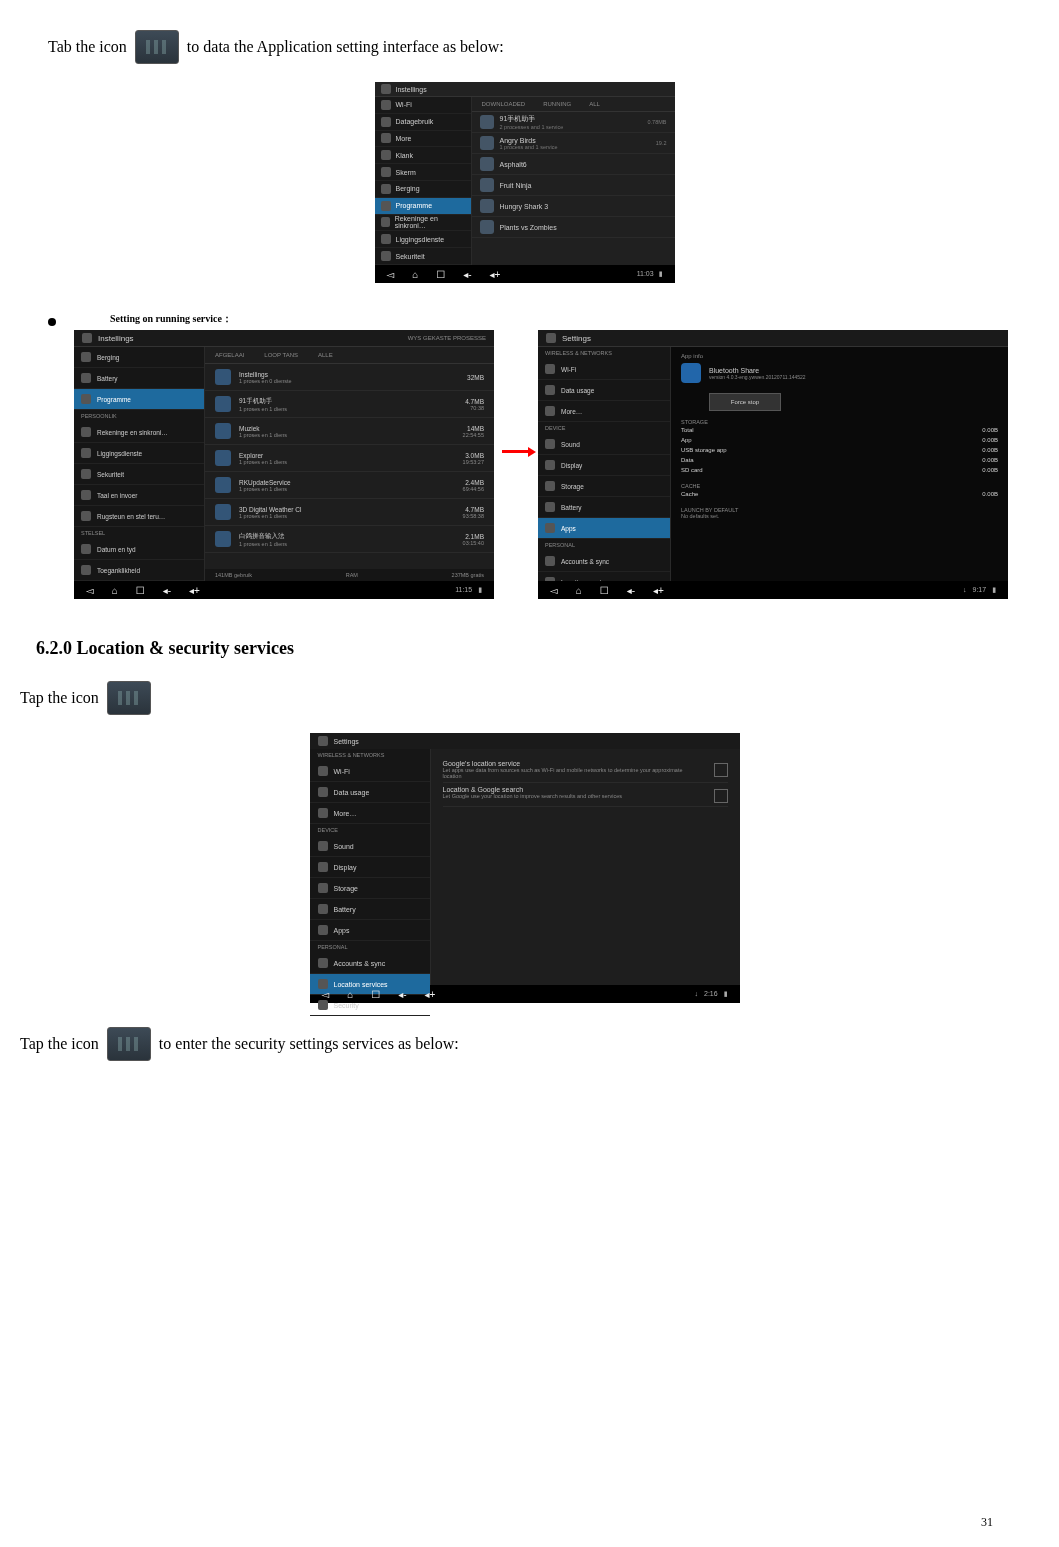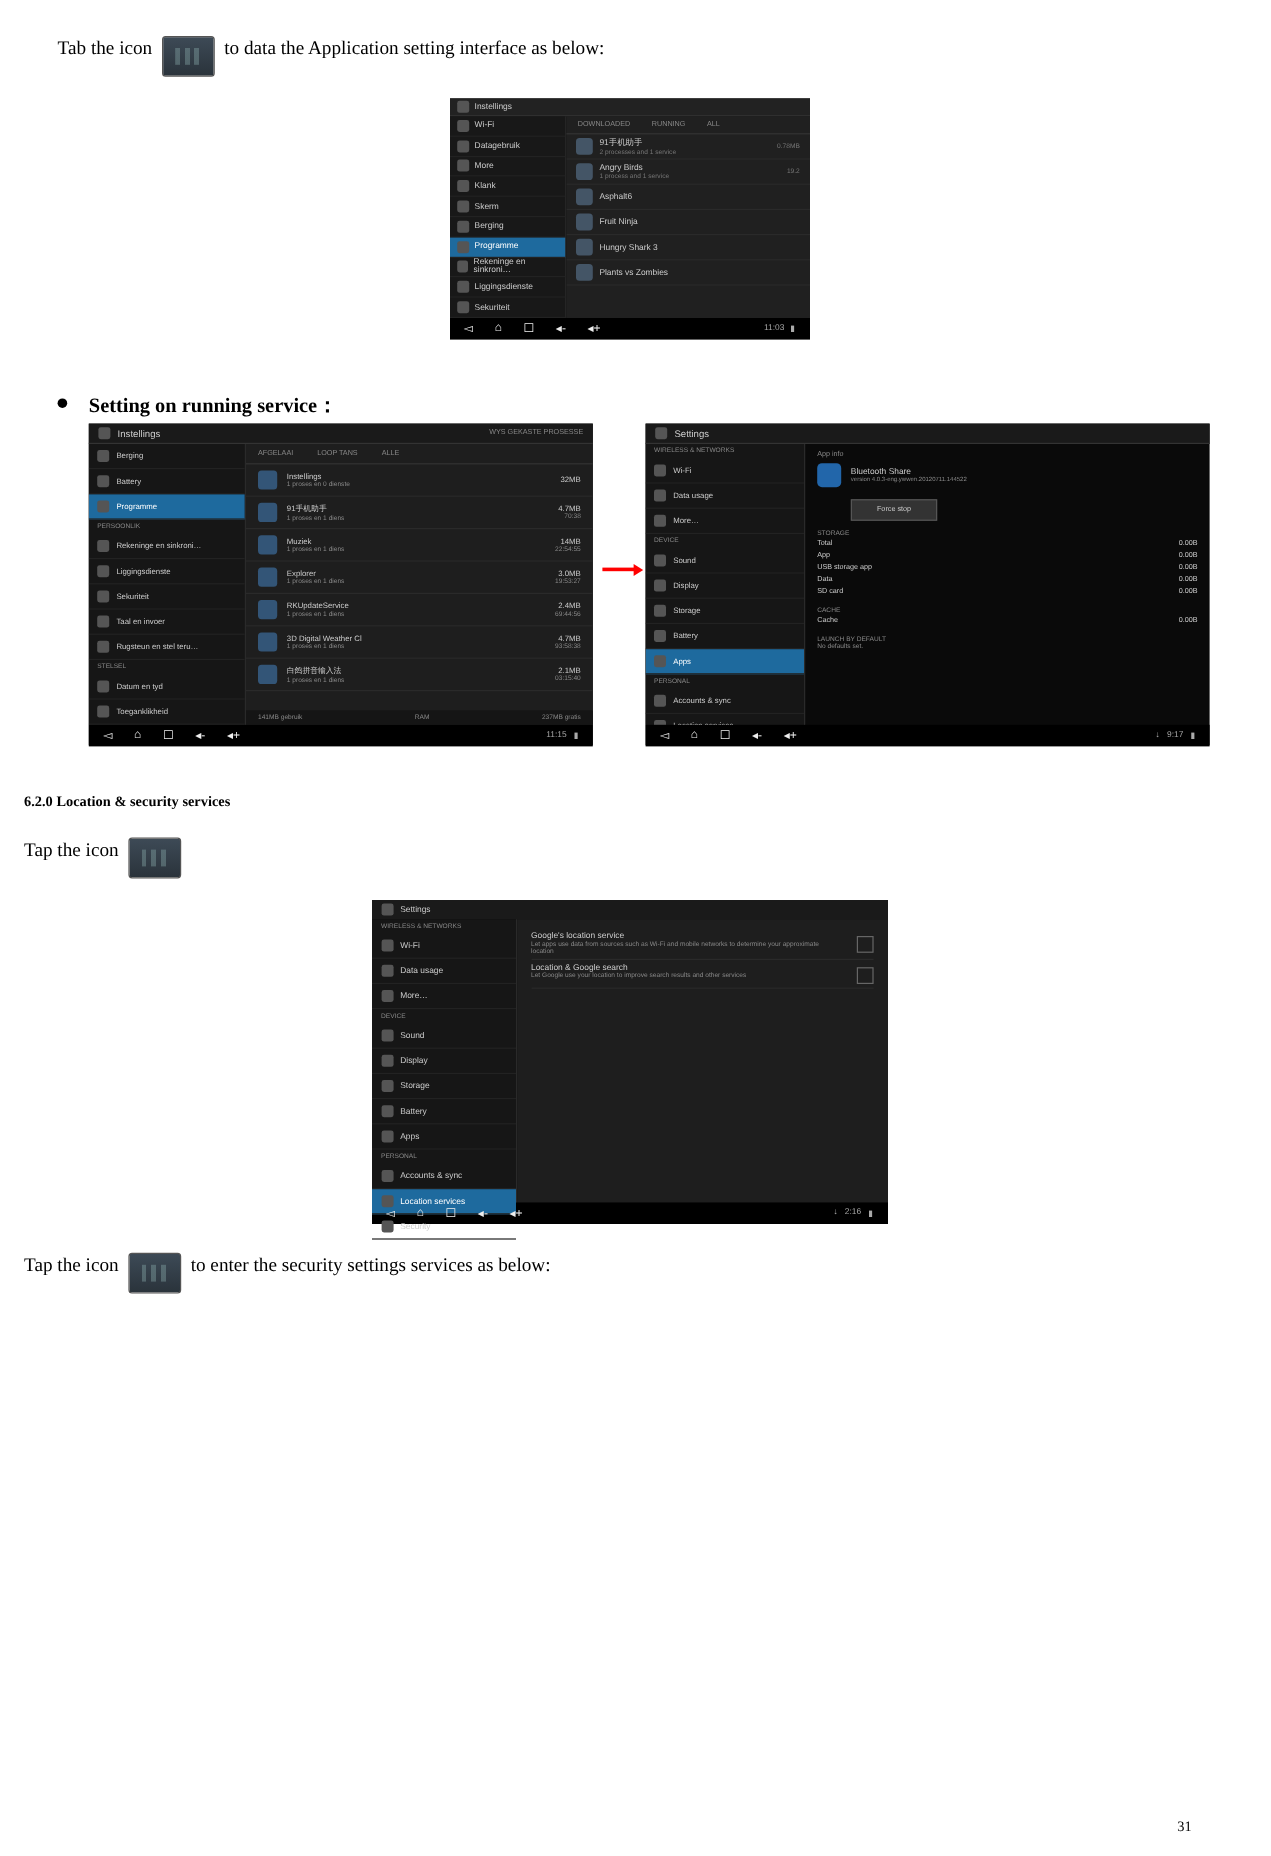--- a/index.html
+++ b/index.html
@@ -15,21 +15,21 @@
   .section-heading {
     font-size: 16px;
     margin: 0 0 18px 0;
   }
   .section-heading .num { font-weight: bold; }
   .section-heading .text { font-weight: normal; }
   .para {
     margin: 10px 0 18px 0;
     line-height: 1.4;
     display: flex;
-    align-items: flex-start;
+    align-items: center;
     flex-wrap: wrap;
   }
   .inline-icon {
     display: inline-block;
     width: 42px;
     height: 32px;
     background: linear-gradient(#3d4a56, #2a333b);
     border: 1px solid #555;
     border-radius: 3px;
     margin: 0 8px;
@@ -39,23 +39,24 @@
   .inline-icon::before {
     content: "";
     position: absolute;
     left: 10px; top: 9px;
     width: 22px; height: 14px;
     background: repeating-linear-gradient(90deg, #8aa 0 4px, transparent 4px 8px);
     opacity: .4;
   }
   .bullet-row {
     display: flex;
-    margin: 44px 0 4px 28px;
+    margin: 30px 0 4px 28px;
     font-weight: bold;
-    font-size: 17px;
+    font-size: 10px;
+    gap: 36px;
   }
   .bullet-dot {
     width: 8px; height: 8px; background:#000; border-radius:50%;
     margin: 6px 18px 0 0;
     flex: none;
   }
   .sub-text {
     margin: 2px 0 8px 54px;
     font-size: 16px;
   }
@@ -158,21 +159,21 @@
   .shotC .optrow{padding:3px 0;display:flex;justify-content:space-between;align-items:flex-start;border-bottom:1px solid #2a2a2a;}
   .shotC .optrow .oc{display:flex;flex-direction:column;}
   .shotC .optrow .sm{color:#888;font-size:5.5px;max-width:240px;}
   .shotC .chk{width:12px;height:12px;border:1px solid #666;margin-top:3px;}
   .shotC .bot{height:18px;background:#000;display:flex;align-items:center;padding:0 12px;justify-content:space-between;}
   .shotC .bot .li{display:flex;gap:18px;}
   .shotC .bot .ri{display:flex;gap:6px;font-size:7px;color:#aaa;}
   .shotC .bico{color:#eee;font-size:10px;}
 
   .subheading620 {
-    font-size: 12px; margin: 40px 0 22px 0;
+    font-size: 18px; margin: 40px 0 22px 16px;
   }
   .subheading620 .num { font-weight:bold;}
   .subheading620 .text { font-weight:bold;}
 
   .page-number {
     position: absolute;
     right: 36px;
     bottom: 10px;
     font-size: 12px;
   }

